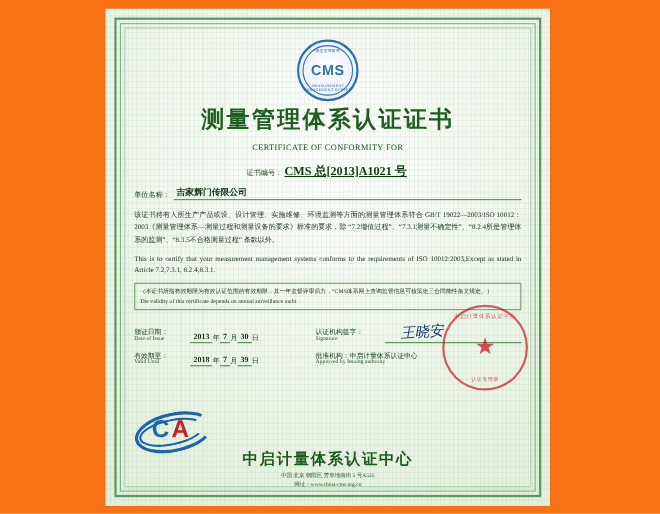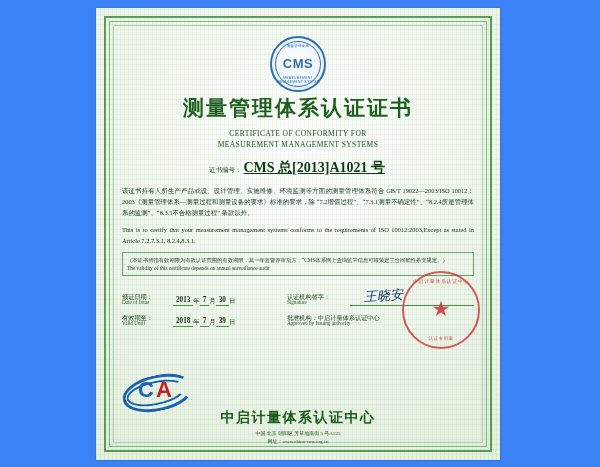--- a/index.html
+++ b/index.html
@@ -10,21 +10,21 @@
   body {
     width: 600px;
     height: 467px;
     font-family: "Liberation Serif", serif;
     overflow: hidden;
   }
   .page {
     position: relative;
     width: 600px;
     height: 467px;
-    background: #3b82f6;
+    background: #f97316;
   }
   
   .cert {
     position: absolute;
     left: 96px;
     top: 8px;
     width: 404px;
     height: 452px;
     background: #f4f8f1;
     box-shadow: 0 0 2px rgba(0,0,0,0.25);
@@ -124,21 +124,21 @@
   }
   .cert-no {
     text-align: center;
     margin-top: 8px;
     font-size: 8px;
     color: #123a12;
   }
   .cert-no .label { font-size: 6.5px; }
   .cert-no .num {
     font-weight: bold;
-    font-size: 14px;
+    font-size: 11px;
     text-decoration: underline;
     padding: 0 2px;
   }
 
   
   .field {
     margin-top: 7px;
     font-size: 6.5px;
     color: #1b3a1b;
     display: flex;
@@ -378,27 +378,30 @@
           <div class="ring"></div>
           <div class="arc-top">测量管理体系</div>
           <div class="cms">CMS</div>
           <div class="arc-bottom">MEASUREMENT MANAGEMENT SYSTEM</div>
         </div>
       </div>
 
       <div class="title-cn">测量管理体系认证证书</div>
       <div class="title-en">
         <div>CERTIFICATE OF CONFORMITY FOR</div>
-        <div>MEASUREMENT MANAGEMENT SYSTEMS</div>
       </div>
 
       <div class="cert-no">
         <span class="label">证书编号：</span><span class="num">CMS 总[2013]A1021 号</span>
       </div>
 
+      <div class="field">
+        <span class="lbl">单位名称：</span>
+        <span class="val">吉家辉门传限公司</span>
+      </div>
 
 
       <div class="para-cn">该证书持有人所生产产品或设、设计管理、实施维修、环境监测等方面的测量管理体系符合 GB/T 19022—2003/ISO 10012：2003《测量管理体系—测量过程和测量设备的要求》标准的要求，除 “7.2增值过程”、“7.3.1测量不确定性”、“8.2.4所是管理体系的监测”、“8.3.5不合格测量过程” 条款以外。</div>
       <div class="para-en">This is to certify that your measurement management systems conforms to the requirements of ISO 10012:2003,Except as stated in Article 7.2,7.3.1, 8.2.4,8.3.1.</div>
 
       <div class="note-box">
         <div>（本证书所指有效期限为有效认证范围的有效期限，其一年监督评审后方，“CMS体系网上查询监管信息可核策定三合同能性条文规定。）</div>
         <div>The validity of this certificate depends on annual surveillance audit</div>
       </div>
 

